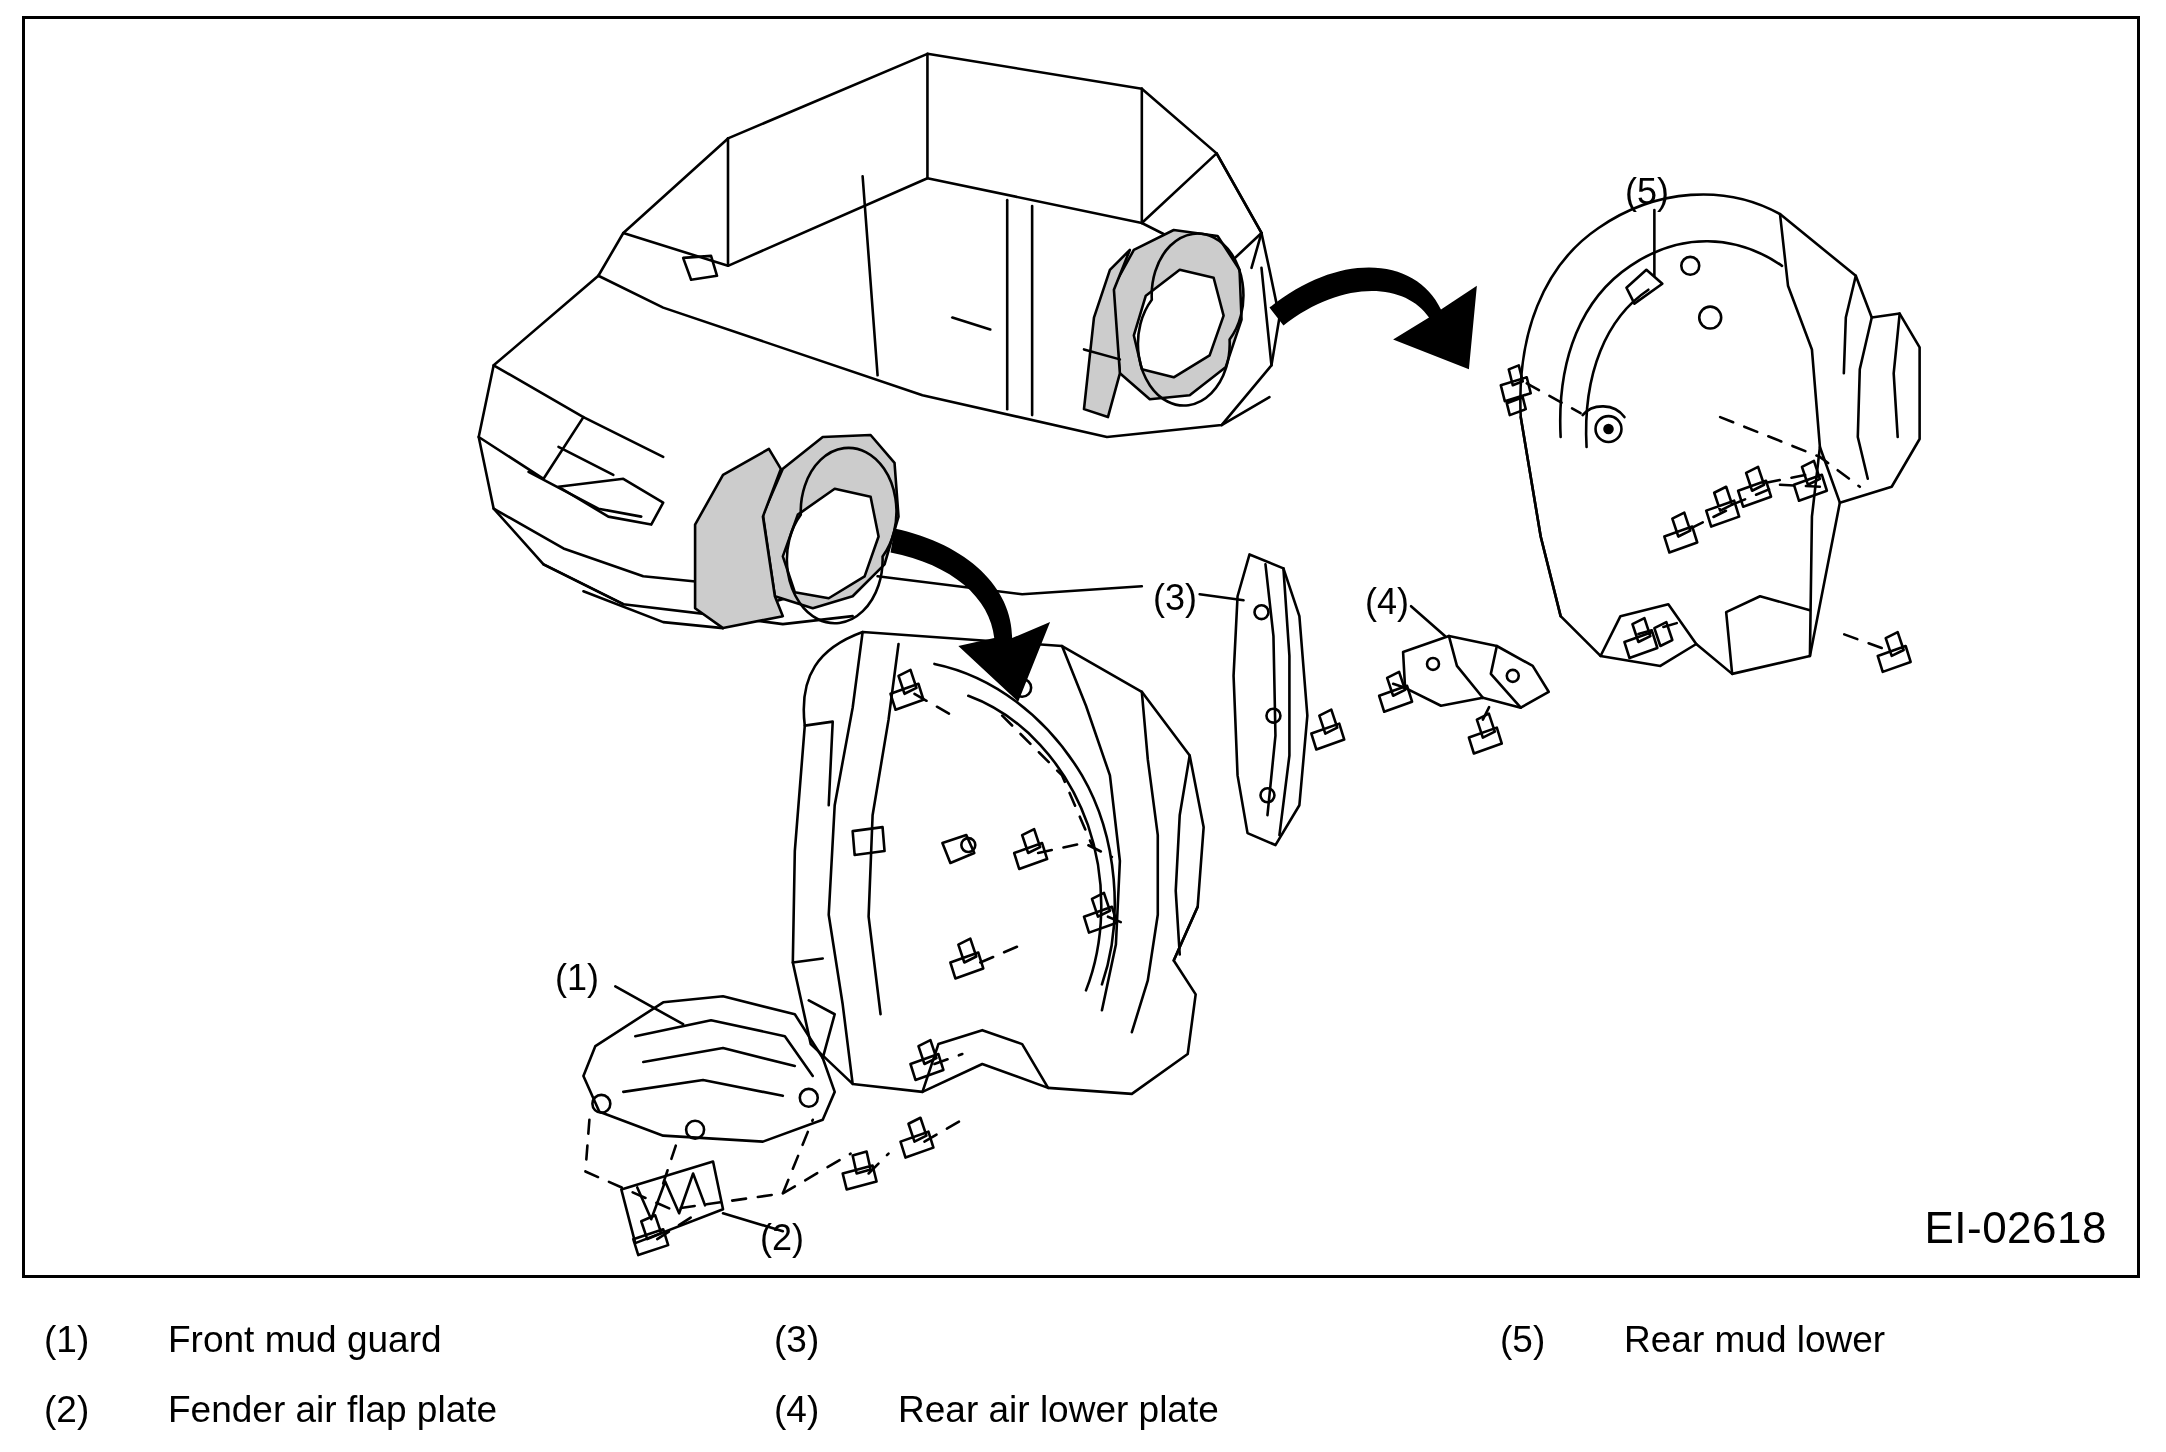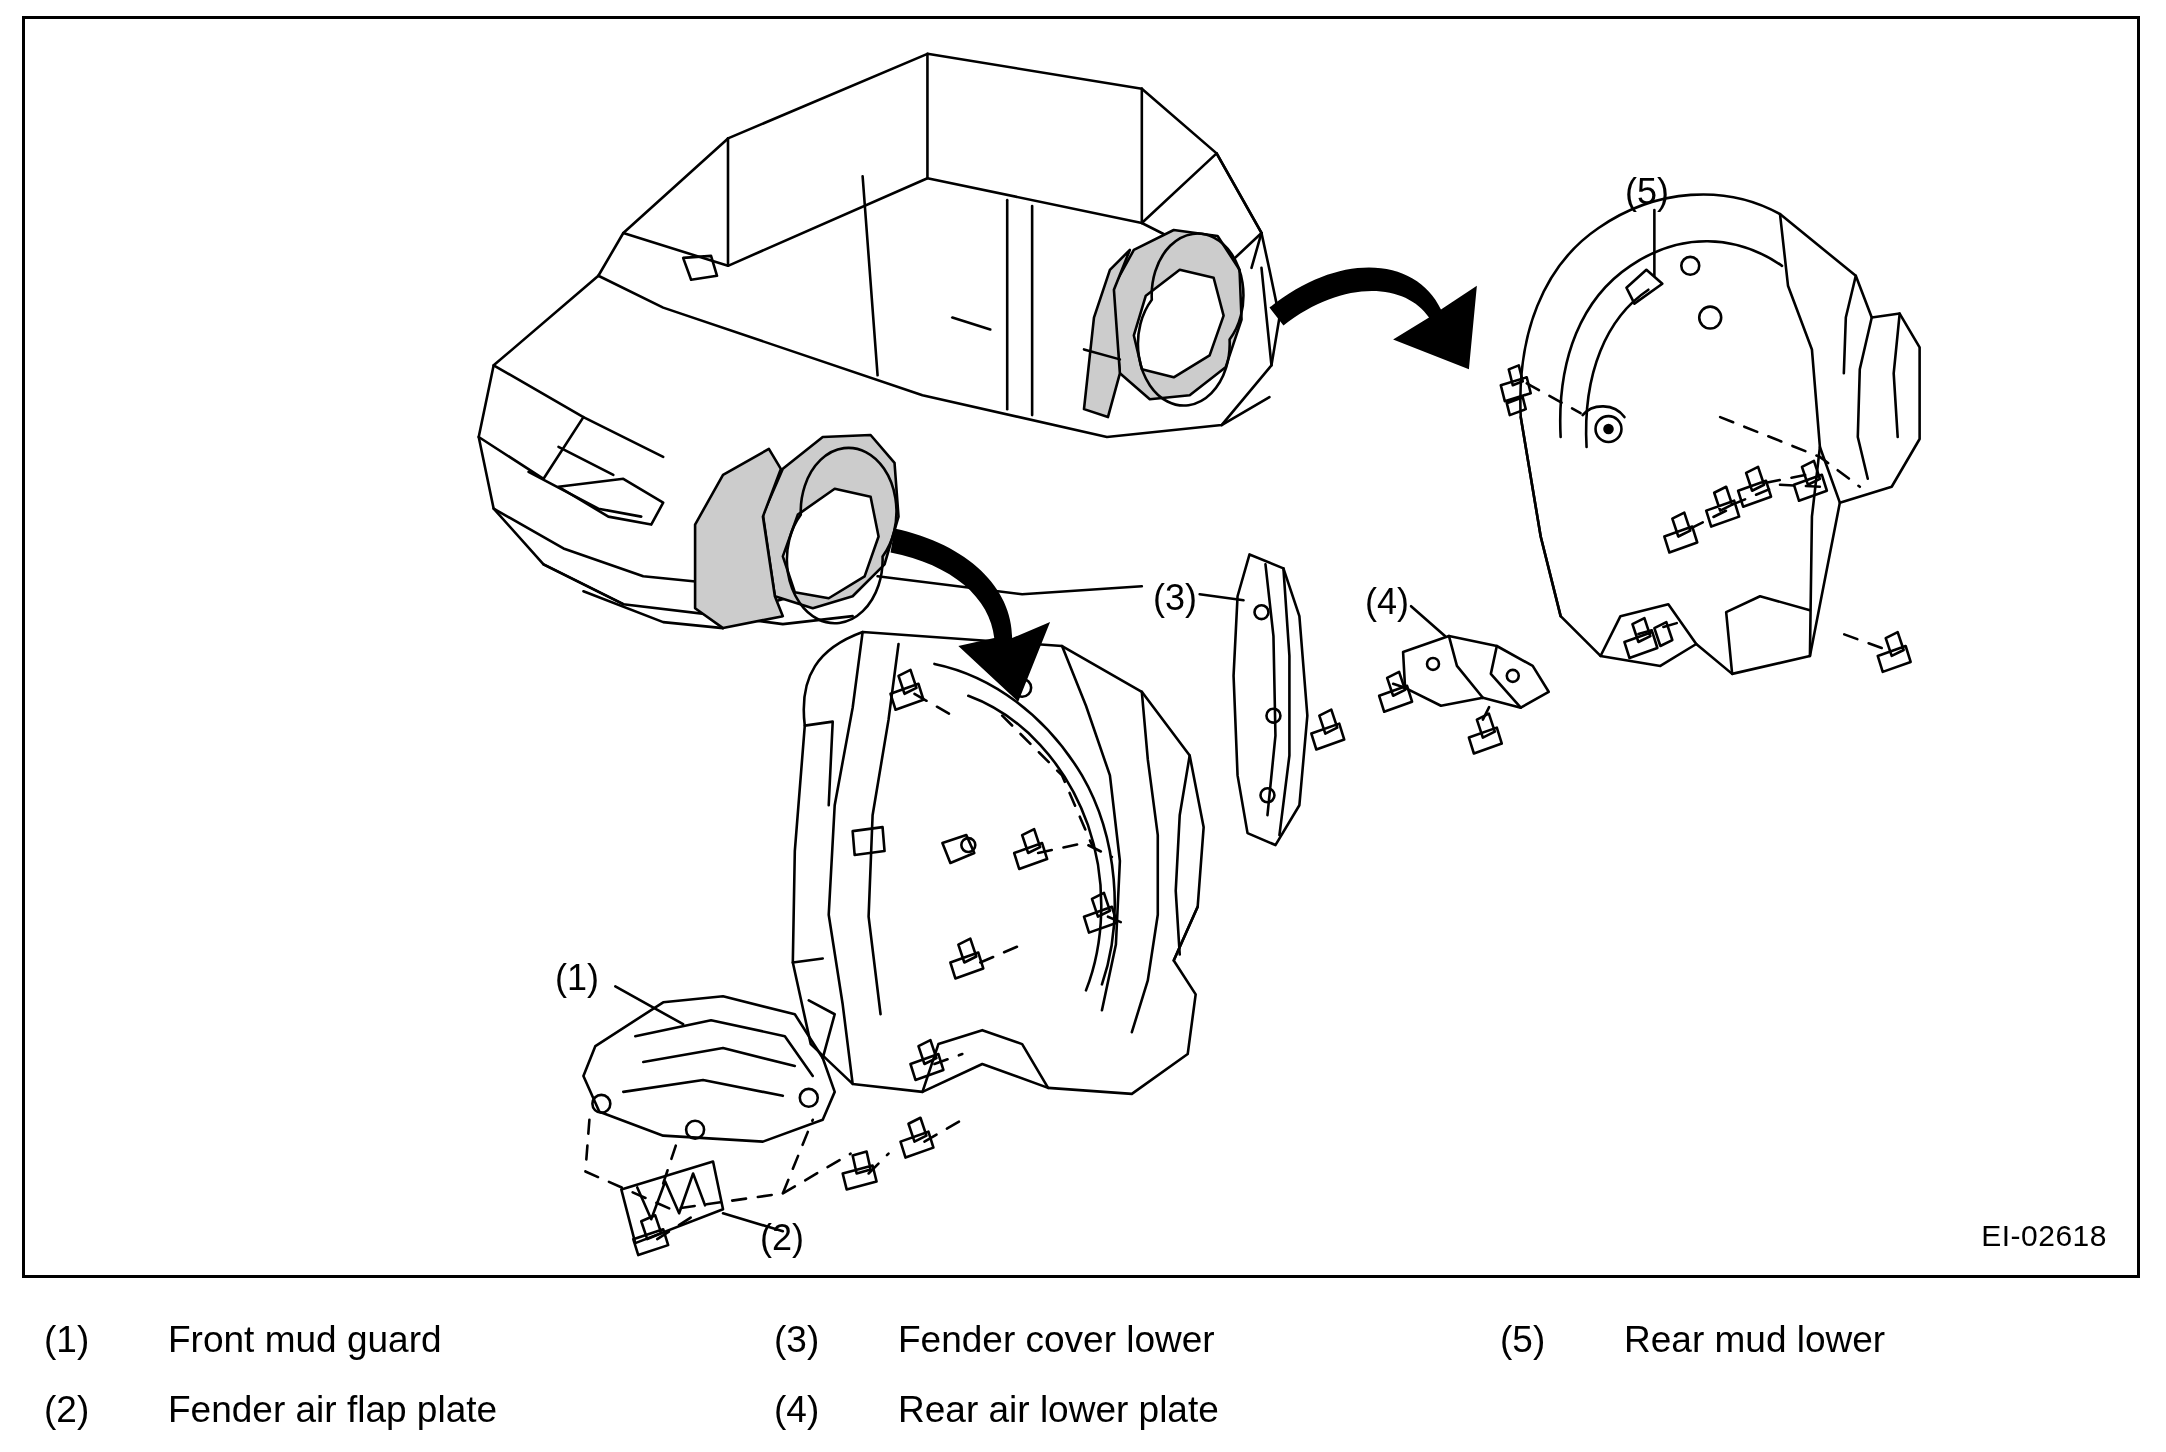--- a/index.html
+++ b/index.html
@@ -38,21 +38,21 @@
     left: 0;
     top: 0;
     width: 100%;
     height: 100%;
   }
 
   .fig-code {
     position: absolute;
     right: 30px;
     bottom: 22px;
-    font-size: 30px;
+    font-size: 44px;
     letter-spacing: 0.5px;
     white-space: nowrap;
   }
 
   
   .legend {
     position: absolute;
     left: 22px;
     top: 1305px;
     width: 2118px;
@@ -369,21 +369,20 @@
 
   <div class="legend">
 
     <div class="legend-row">
       <div class="legend-cell c1">
         <span class="legend-num">(1)</span>
         <span class="legend-label">Front mud guard</span>
       </div>
       <div class="legend-cell c2">
         <span class="legend-num">(3)</span>
-        <span class="legend-label">Fender cover lower</span>
       </div>
       <div class="legend-cell c3">
         <span class="legend-num">(5)</span>
         <span class="legend-label">Rear mud lower</span>
       </div>
     </div>
 
     <div class="legend-row">
       <div class="legend-cell c1">
         <span class="legend-num">(2)</span>

